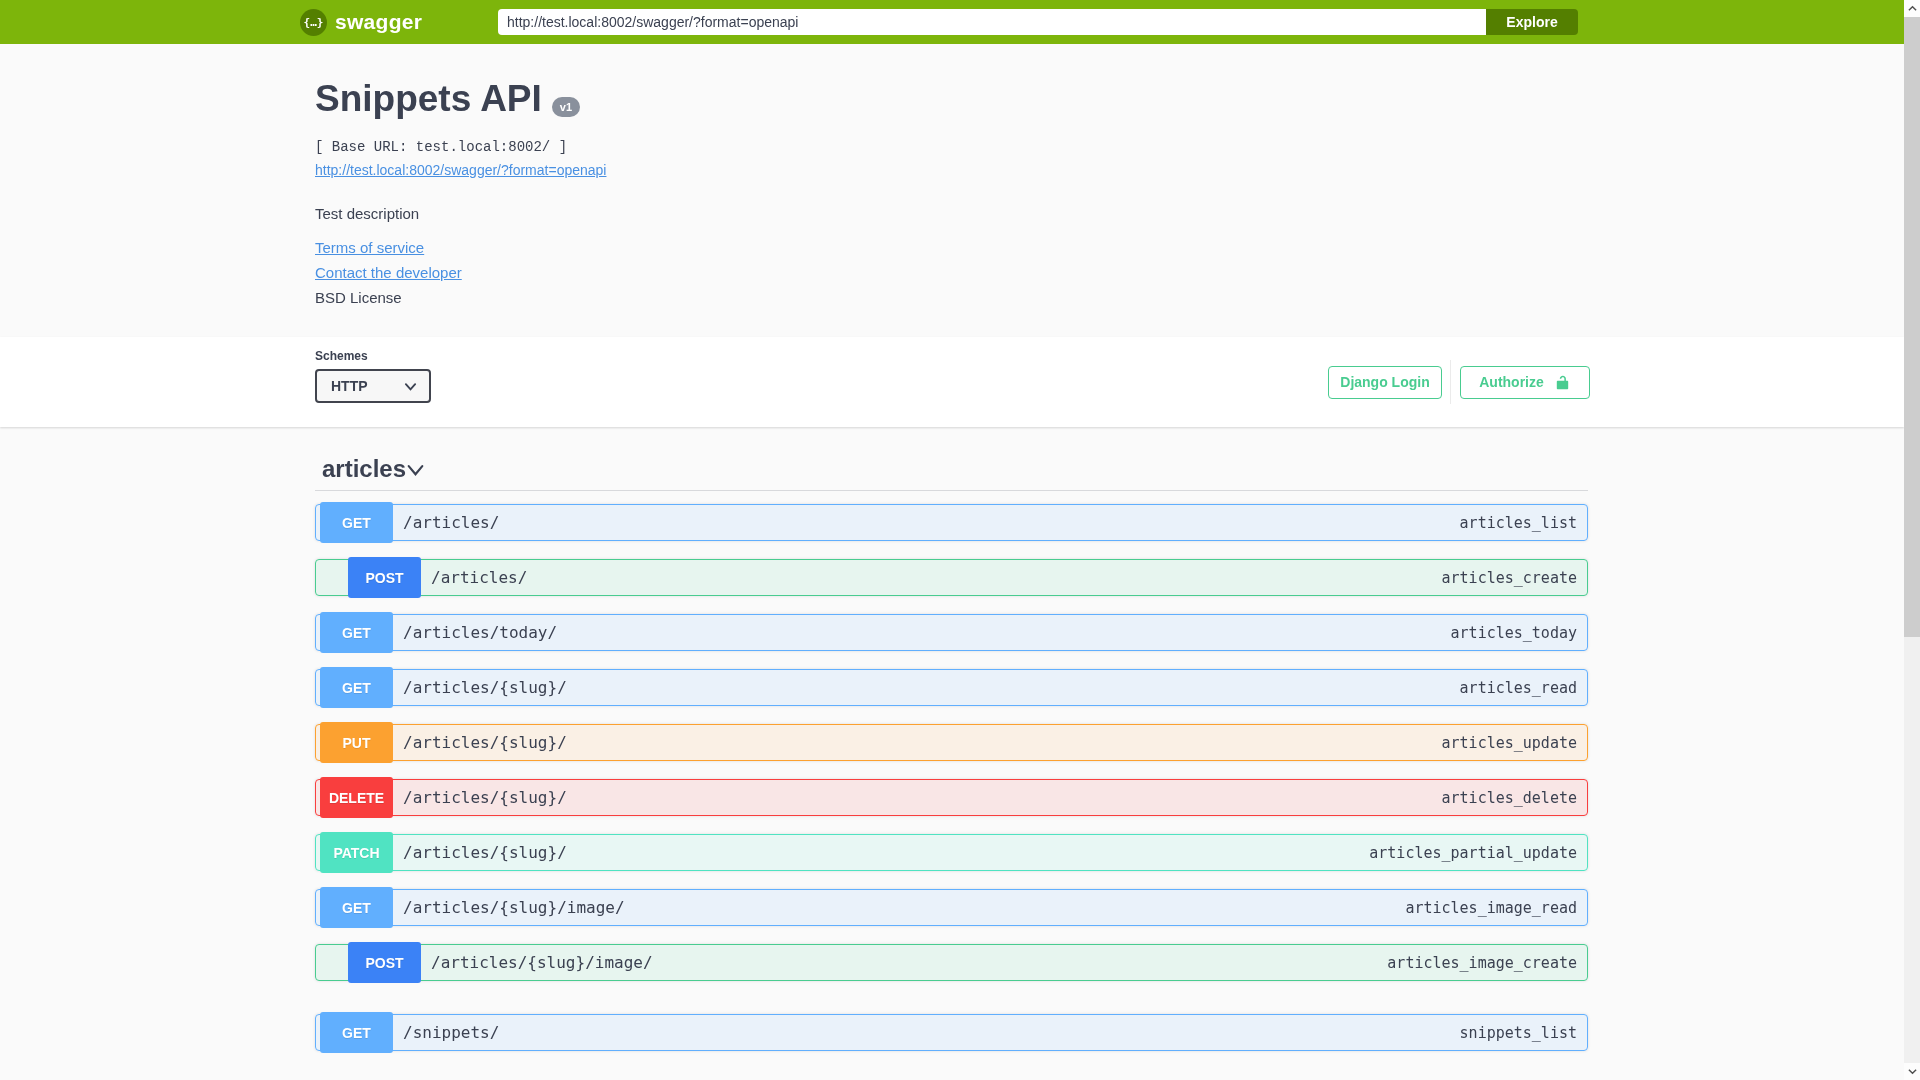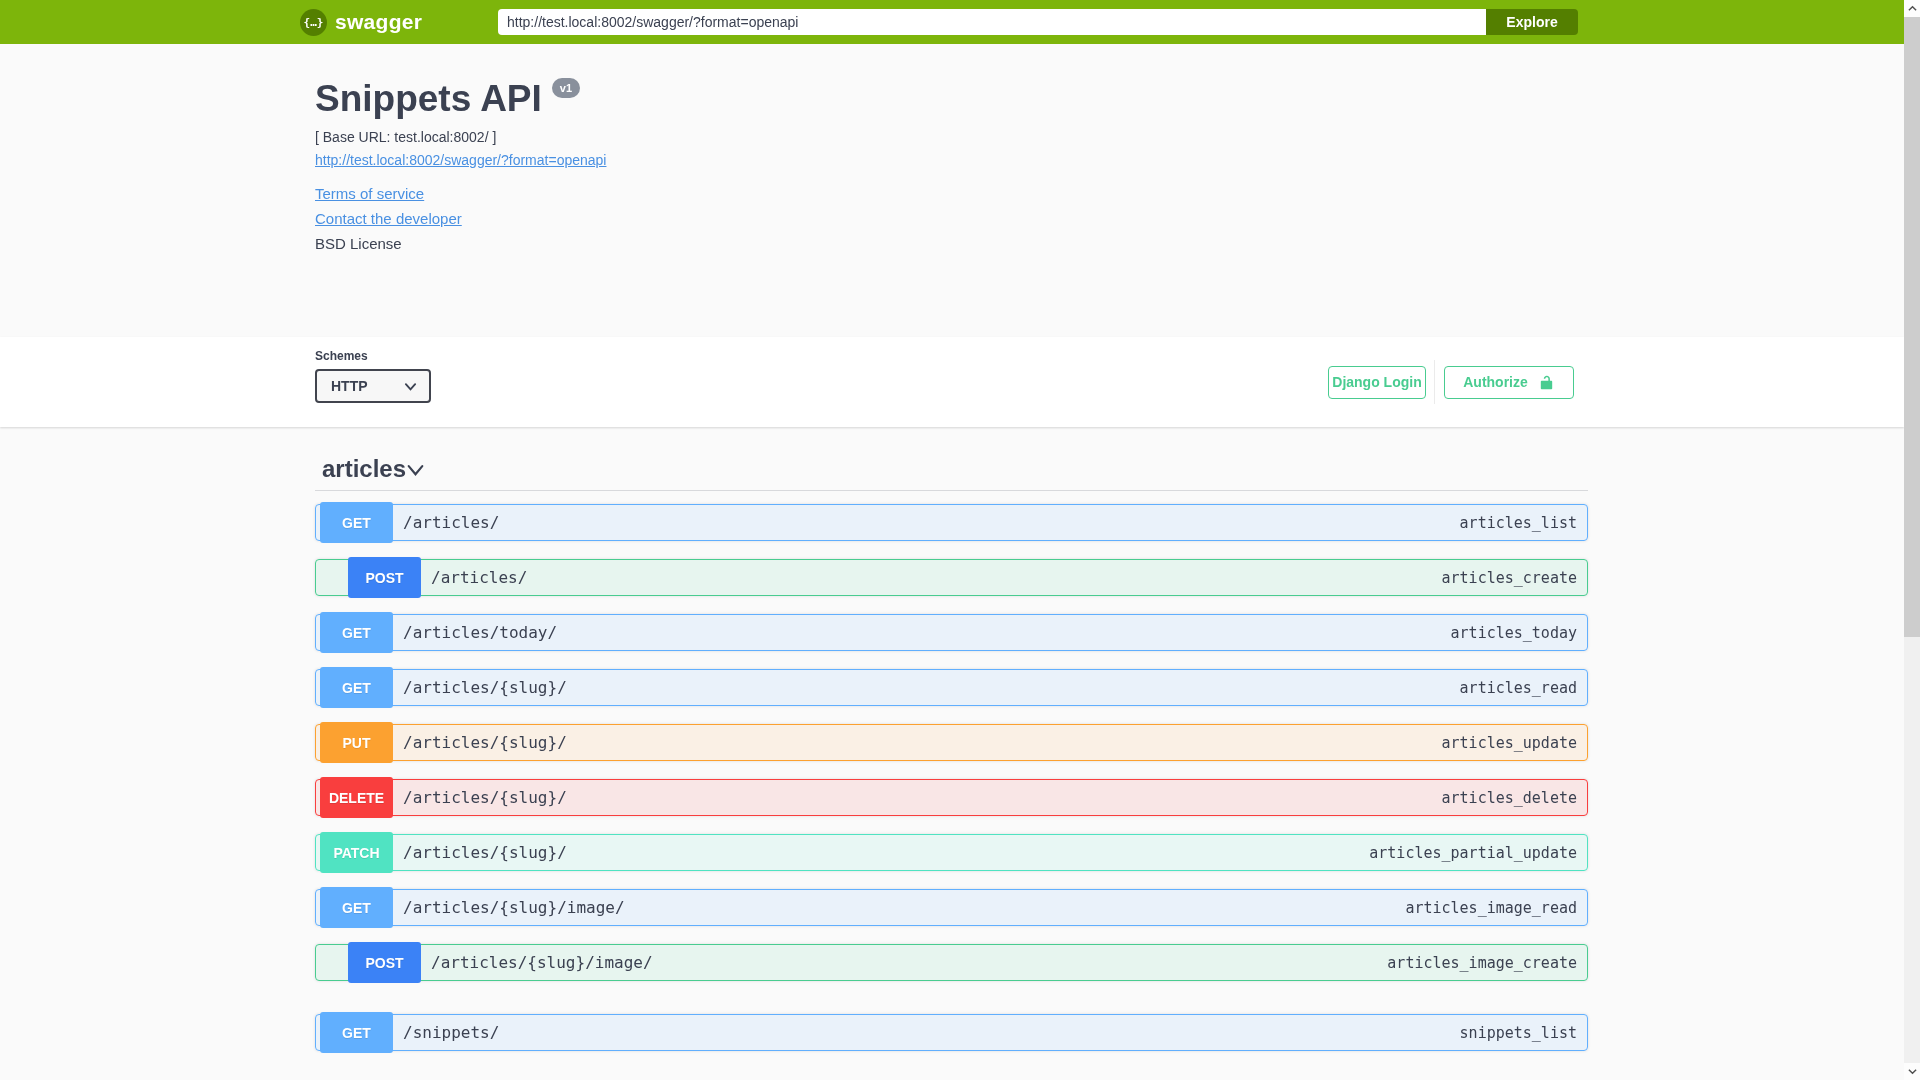--- a/index.html
+++ b/index.html
@@ -18,41 +18,41 @@
     font-family:"DejaVu Sans Mono", monospace; font-size:11px; font-weight:bold; }
   .brand{ color:#fff; font-size:21px; font-weight:bold; letter-spacing:.3px; }
   .url-input{ position:absolute; left:498px; top:9px; width:988px; height:26px; border:none;
     border-radius:4px 0 0 4px; padding:0 9px; font-size:14px; color:#3b4151; outline:none;
     font-family:"Liberation Sans", sans-serif; background:#fff; }
   .explore-btn{ position:absolute; left:1486px; top:9px; width:92px; height:26px; background:#547f00;
     color:#fff; border:none; border-radius:0 4px 4px 0; font-size:14px; font-weight:bold; cursor:pointer; }
   
   .hero{ position:absolute; top:44px; left:0; width:1904px; height:293px; background:#fafafa; padding:34px 0 0 315px; }
   .api-title{ font-size:37px; font-weight:bold; color:#3b4151; display:inline-block; }
-  .version-badge{ display:inline-block; vertical-align:top; margin-left:10px; margin-top:0;
+  .version-badge{ display:inline-block; vertical-align:top; margin-left:10px; margin-top:19px;
     background:#89909c; color:#fff; font-size:11px; font-weight:bold; padding:4px 8px; border-radius:57px; }
-  .base-url{ margin-top:9px; font-family:Liberation Sans, sans-serif; font-size:14px; color:#3b4151; }
+  .base-url{ margin-top:19px; font-family:Liberation Mono, monospace; font-size:14px; color:#3b4151; }
   .spec-link{ display:inline-block; margin-top:7px; font-size:14px; color:#4990e2; text-decoration:underline; }
   .description{ margin-top:27px; font-size:15px; color:#3b4151; }
   .info-link{ display:inline-block; margin-top:17px; font-size:15px; color:#4990e2; text-decoration:underline; }
   .info-link.second{ margin-top:8px; }
   .license{ margin-top:8px; font-size:15px; color:#3b4151; }
   .hero a{ display:block; width:max-content; }
   
   .scheme-bar{ position:absolute; top:337px; left:0; width:1904px; height:90px; background:#fff;
     box-shadow:0 1px 2px 0 rgba(0,0,0,.15); padding:12px 0 0 315px; }
   .schemes-label{ font-size:12px; font-weight:bold; color:#3b4151; }
   .scheme-select{ margin-top:6px; width:116px; height:34px; border:2px solid #41444e; border-radius:4px;
     display:flex; align-items:center; justify-content:space-between; padding:0 12px 0 14px;
     font-size:14px; font-weight:bold; color:#3b4151; background:#f7f7f7; cursor:pointer; }
   .auth-wrapper{ position:absolute; top:0; left:1328px; height:90px; display:flex; align-items:center; }
   .btn-outline-green{ height:33px; border:1.5px solid #49cc90; border-radius:4px; background:transparent;
     color:#49cc90; font-size:14px; font-weight:bold; cursor:pointer;
     display:flex; align-items:center; justify-content:center; gap:10px; font-family:"Liberation Sans", sans-serif; }
-  .django-btn{ width:98px; }
+  .django-btn{ width:114px; }
   .authorize-btn{ width:130px; }
   .auth-divider{ width:1px; height:44px; background:#ebebeb; margin:0 9px 0 8px; }
   
   .main{ position:absolute; top:427px; left:0; width:1904px; padding:21px 0 0 315px; }
   .section + .section{ margin-top:20px; }
   .tag-header{ width:1273px; height:43px; display:flex; align-items:center; gap:0;
     border-bottom:1px solid rgba(59,65,81,.18); cursor:pointer; padding-left:7px; }
   .tag-title{ font-size:24px; font-weight:bold; color:#3b4151; }
   .chev{ display:flex; align-items:center; }
   .ops{ padding-top:13px; width:1273px; }
@@ -91,20 +91,21 @@
   <input class="url-input" type="text" value="http://test.local:8002/swagger/?format=openapi" style="">
   <button class="explore-btn">Explore</button>
 </div>
 
 <div class="hero">
   <div>
     <span class="api-title">Snippets API</span><span class="version-badge">v1</span>
   </div>
   <div class="base-url">[ Base URL: test.local:8002/ ]</div>
   <a class="spec-link" href="#">http://test.local:8002/swagger/?format=openapi</a>
+  <div class="description">Test description</div>
   <a class="info-link" href="#">Terms of service</a>
   <a class="info-link second" href="#">Contact the developer</a>
   <div class="license">BSD License</div>
 </div>
 
 <div class="scheme-bar">
   <div class="schemes-label">Schemes</div>
   <div class="scheme-select">
     <span>HTTP</span>
     <span class="chev">

